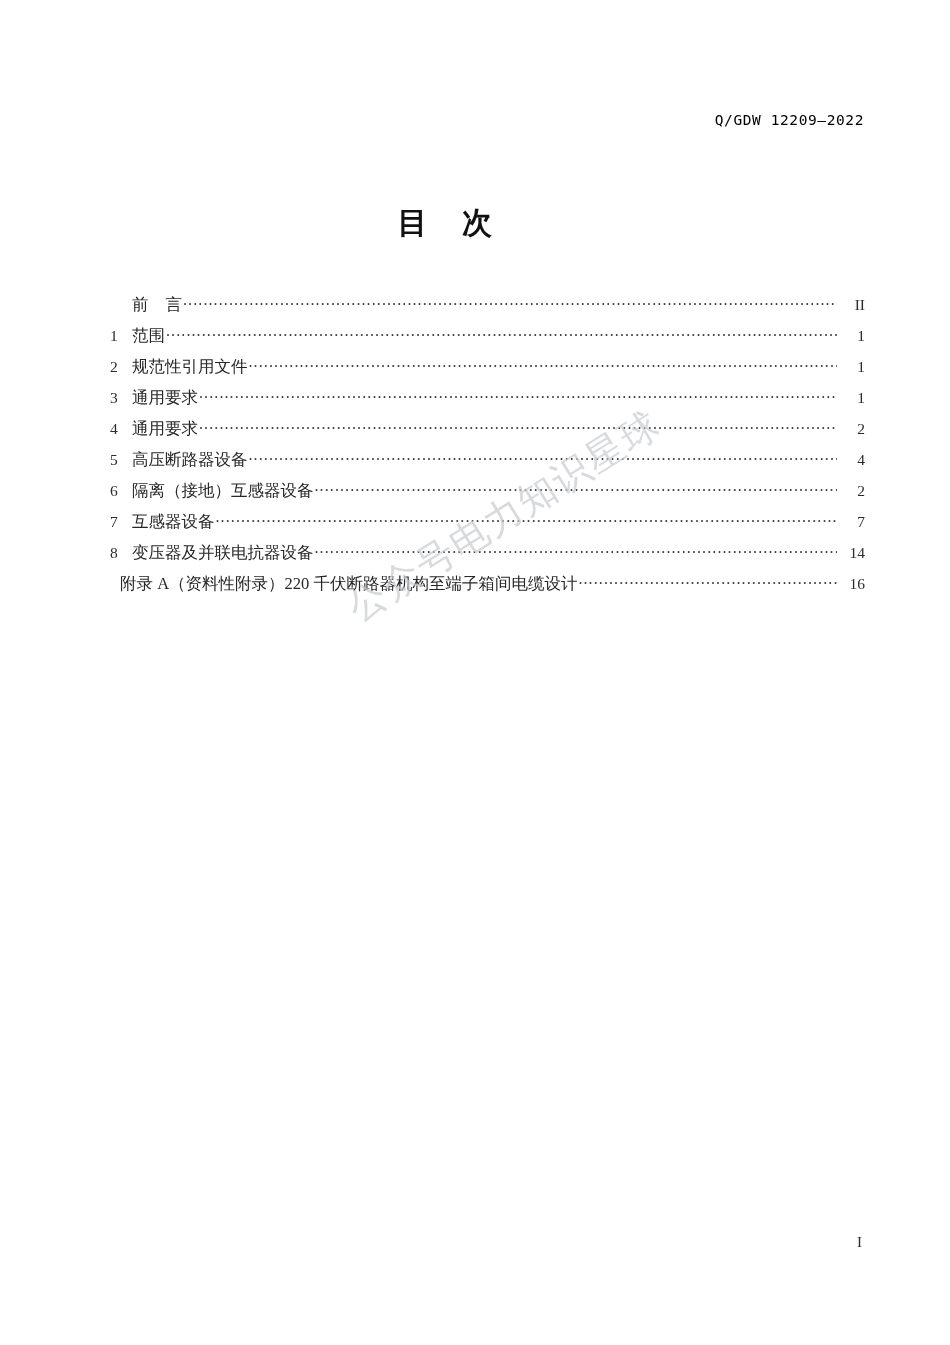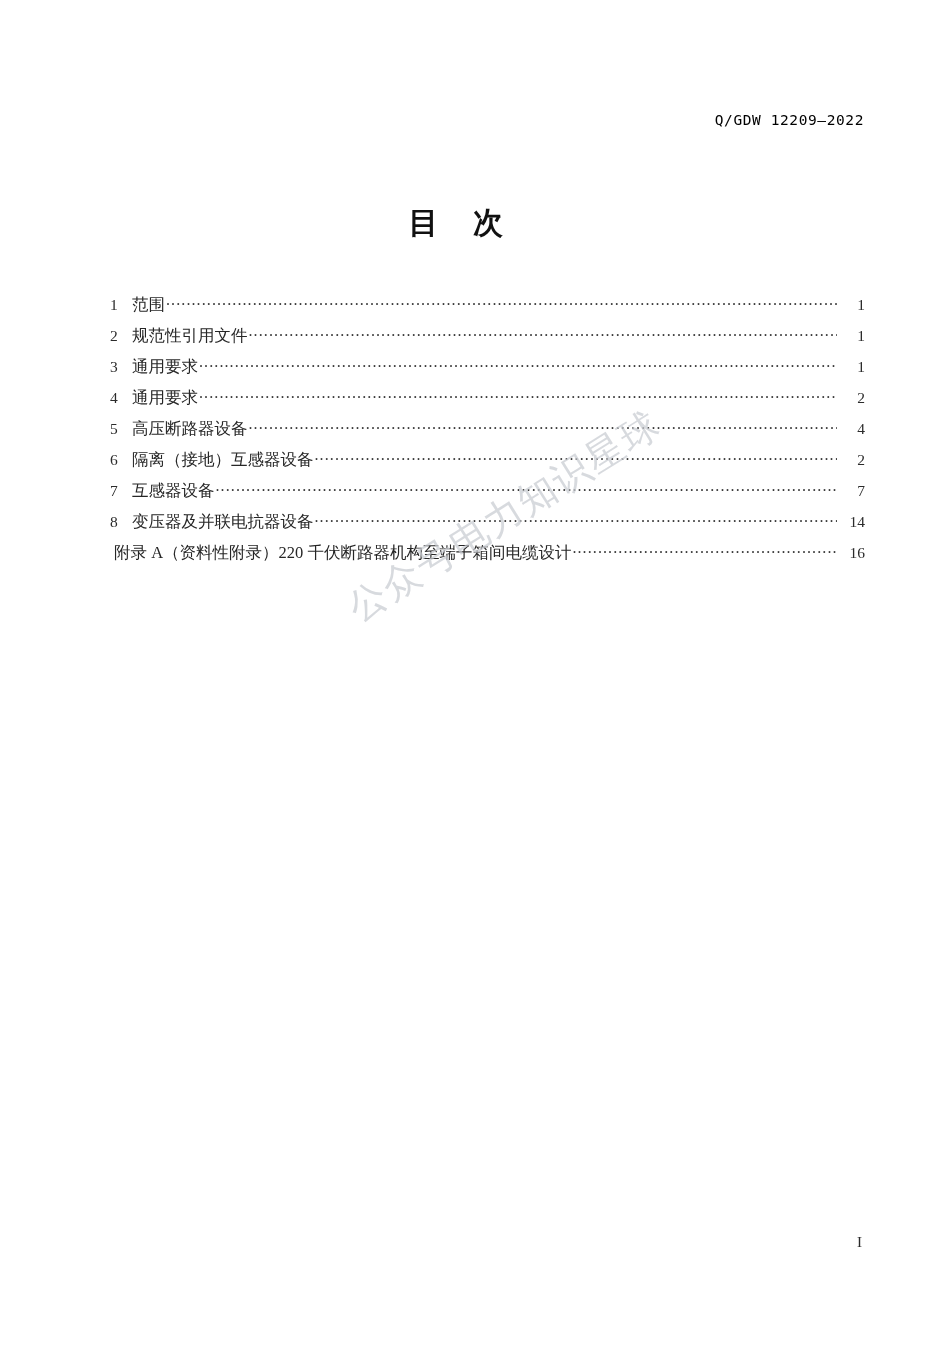--- a/index.html
+++ b/index.html
@@ -28,21 +28,21 @@
     font-size: 14.5px;
     letter-spacing: 0.6px;
     color: #000000;
     white-space: nowrap;
   }
 
   
   .doc-title {
     position: absolute;
     top: 203px;
-    left: 11px;
+    left: 0;
     width: 890px;
     text-align: center;
     font-size: 30px;
     font-weight: bold;
     letter-spacing: 0.5px;
     color: #111111;
   }
   .doc-title .gap { display: inline-block; width: 34px; }
 
   
@@ -66,21 +66,21 @@
     font-family: "Liberation Serif", serif;
     font-size: 15.5px;
     color: #2b2b2b;
   }
   .toc-label {
     flex: 0 0 auto;
     font-size: 16.5px;
     color: #262626;
   }
   
-  .toc-row.no-num .toc-label { margin-left: 4px; }
+  .toc-row.no-num .toc-label { margin-left: 10px; }
 
   .toc-desc {
     flex: 0 0 auto;
     font-size: 16.5px;
     color: #262626;
   }
   .toc-dots {
     flex: 1 1 auto;
     position: relative;
     overflow: hidden;
@@ -140,20 +140,26 @@
 <div class="page">
 
   <div class="doc-header">Q/GDW 12209—2022</div>
 
   <div class="doc-title">
     <span>目</span><span class="gap"></span><span>次</span>
   </div>
 
   <div class="toc">
 
+    <div class="toc-row">
+      <span class="toc-num"></span>
+      <span class="toc-label"><span>前</span><span class="gap2"></span><span>言</span></span>
+      <span class="toc-dots"></span>
+      <span class="toc-page">II</span>
+    </div>
 
     <div class="toc-row">
       <span class="toc-num">1</span>
       <span class="toc-label">范围</span>
       <span class="toc-dots"></span>
       <span class="toc-page">1</span>
     </div>
 
     <div class="toc-row">
       <span class="toc-num">2</span>

